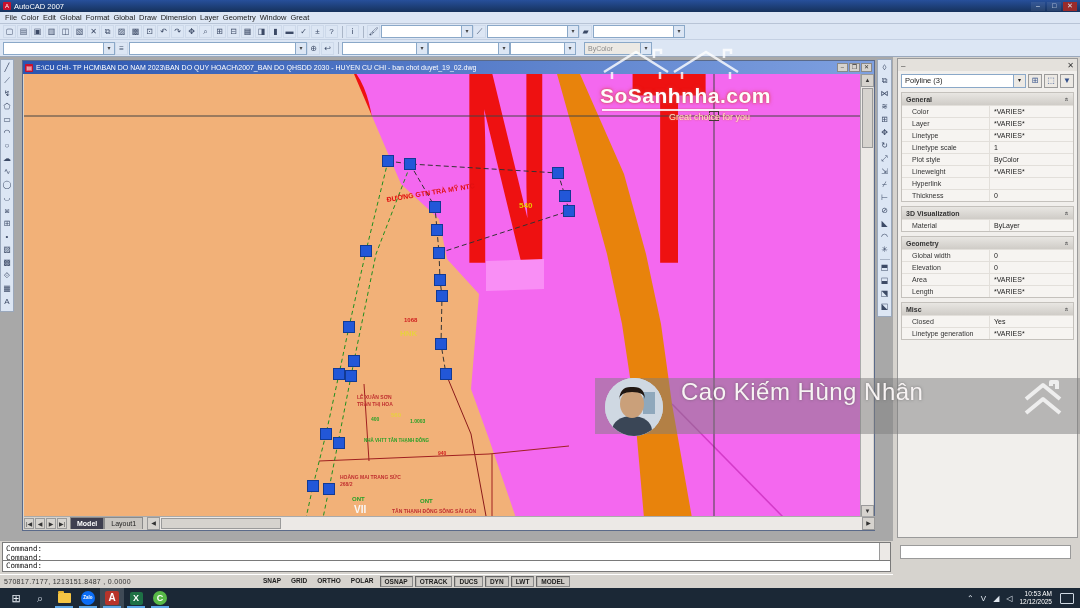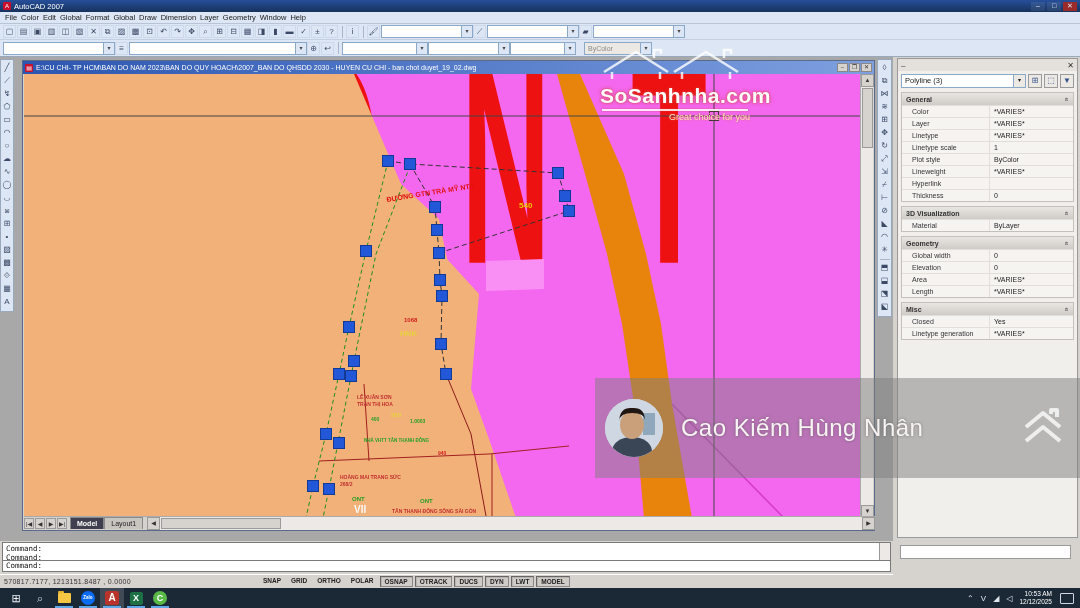--- a/index.html
+++ b/index.html
@@ -101,21 +101,21 @@
   .tray-ic { font-size:8px; color:#dfe6ee; margin-right:7px; }
   #clock { text-align:right; font-size:6.5px; line-height:8px; margin-right:8px; color:#fff; }
   #notif { width:14px; height:11px; border:1px solid #cfd8e2; border-radius:1px; margin-right:6px; }
 
   
   #watermark { position:absolute; left:600px; top:46px; width:175px; z-index:50; pointer-events:none; }
   #wm-brand { font-size:21px; font-weight:bold; color:#fdfdfd; text-shadow:0 0 2px #d84040, 0 0 4px rgba(216,64,64,.7); letter-spacing:0.5px; }
   #wm-underline { width:146px; height:2px; background:rgba(255,255,255,.85); margin:1px 0 1px 2px; box-shadow:0 0 2px rgba(216,64,64,.7); }
   #wm-slogan { font-size:9px; color:#ffe0c0; text-shadow:0 0 2px #d86040; text-align:right; width:150px; }
 
-  #overlay-band { position:absolute; left:595px; top:378px; width:485px; height:100px; background:rgba(125,125,125,.5); z-index:60; display:flex; align-items:center; }
+  #overlay-band { position:absolute; left:595px; top:378px; width:485px; height:56px; background:rgba(125,125,125,.5); z-index:60; display:flex; }
   #avatar { width:58px; height:58px; border-radius:50%; overflow:hidden; margin-left:10px; flex:none; background:#cfd8e2; }
   #overlay-name { color:#f7f3f3; font-size:24px; margin-left:18px; letter-spacing:0.5px; text-shadow:0 0 3px rgba(80,80,80,.6); white-space:nowrap; }
   #overlay-logo { margin-left:auto; margin-right:14px; opacity:.85; }
 </style>
 </head>
 <body>
 
 <div id="screen">
 
   <div id="titlebar">
@@ -132,21 +132,21 @@
       <span class="menu-item">Color</span>
       <span class="menu-item">Edit</span>
       <span class="menu-item">Global</span>
       <span class="menu-item">Format</span>
       <span class="menu-item">Global</span>
       <span class="menu-item">Draw</span>
       <span class="menu-item">Dimension</span>
       <span class="menu-item">Layer</span>
       <span class="menu-item">Geometry</span>
       <span class="menu-item">Window</span>
-      <span class="menu-item">Help</span>
+      <span class="menu-item">Great</span>
     </div>
 
   <div id="toolbar1">
     <span id="std-icons" style="display:flex;">
         <span class="tbtn">▢</span>
         <span class="tbtn">▤</span>
         <span class="tbtn">▣</span>
         <span class="tbtn">▥</span>
         <span class="tbtn">◫</span>
         <span class="tbtn">▧</span>

